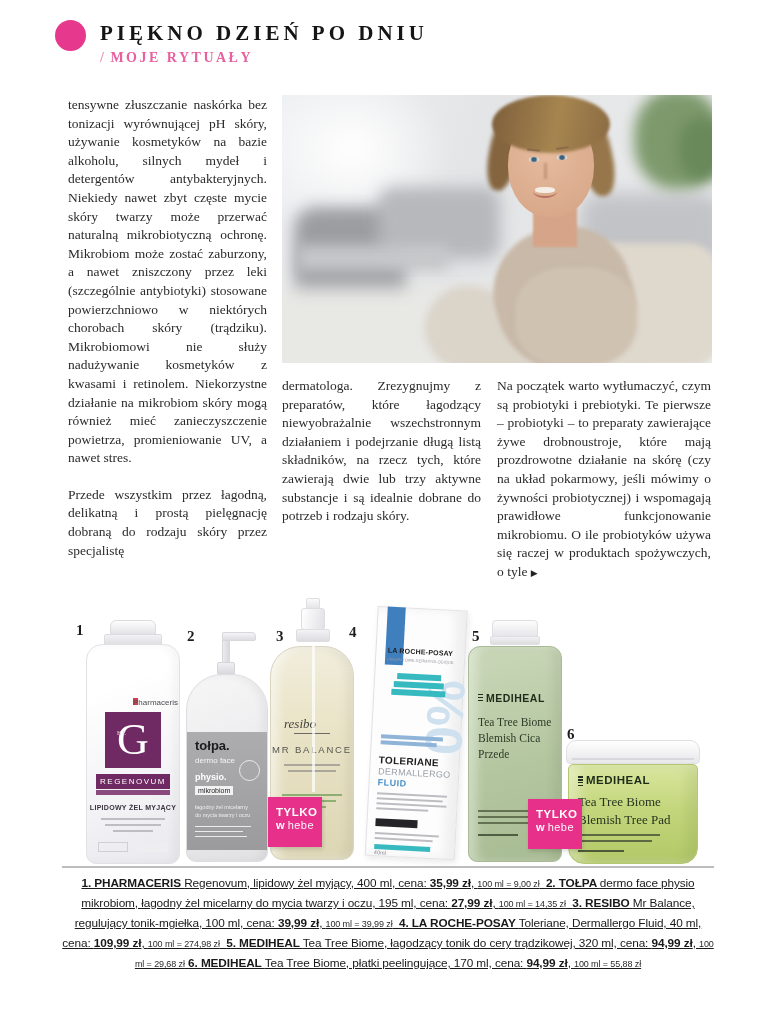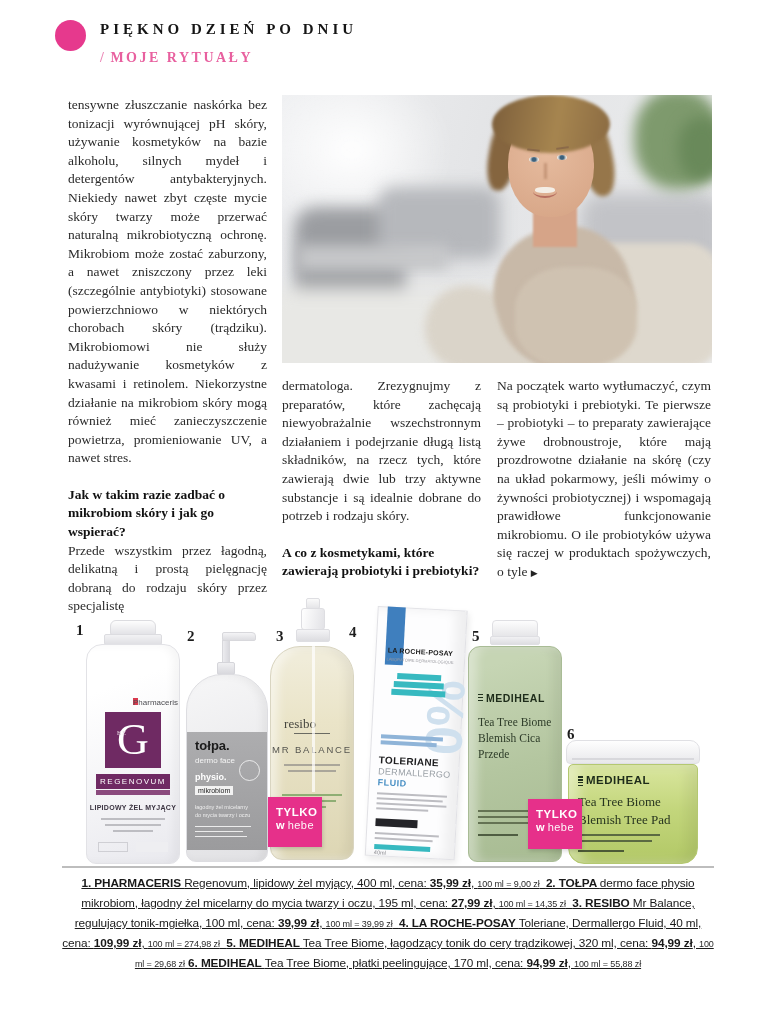--- a/index.html
+++ b/index.html
@@ -1,21 +1,21 @@
 <!DOCTYPE html>
 <html lang="pl"><head>
 <meta charset="utf-8">
 <style>
   html,body{margin:0;padding:0;}
   .page{position:relative;width:775px;height:1020px;background:#ffffff;overflow:hidden;
         font-family:"Liberation Serif",serif;color:#2a2a2a;}
 
   
   .hdr-dot{position:absolute;left:55px;top:20px;width:31px;height:31px;border-radius:50%;background:#e6398d;}
-  .hdr-title{position:absolute;left:100px;top:21px;margin:0;font-size:15px;font-weight:bold;
+  .hdr-title{position:absolute;left:100px;top:21px;margin:0;font-size:21px;font-weight:bold;
              letter-spacing:4px;color:#151515;white-space:nowrap;}
   .hdr-sub{position:absolute;left:100px;top:50px;font-size:14px;font-weight:bold;letter-spacing:2.5px;
            color:#e8609f;white-space:nowrap;}
   .hdr-sub .slash{color:#eb86b6;margin-right:4px;}
 
   
   .col{position:absolute;font-size:13.5px;line-height:18.6px;text-align:justify;}
   .col p{margin:0 0 18px 0;}
   .col h3{margin:0 0 0 0;font-size:13.5px;line-height:18.6px;text-align:left;color:#111;}
   .col .after-head{margin-top:0;}
@@ -106,21 +106,21 @@
 
   
   #p3{left:270px;top:598px;width:84px;height:262px;}
   .p3-noz{left:36px;top:0;width:14px;height:11px;background:linear-gradient(#fafafa,#e5e5e8);border:1px solid #dedee2;border-radius:2px;}
   .p3-act{left:31px;top:10px;width:24px;height:22px;background:linear-gradient(100deg,#ffffff,#e2e2e6);border:1px solid #dedee2;border-radius:3px;}
   .p3-col{left:26px;top:31px;width:34px;height:13px;background:linear-gradient(#f3f3f5,#dcdce0);border:1px solid #dedee2;border-radius:2px;}
   .p3-tube{left:42px;top:44px;width:3px;height:150px;background:rgba(255,255,255,.7);z-index:2;}
   .p3-body{left:0;top:48px;width:84px;height:214px;border-radius:30px 30px 12px 12px;
            background:linear-gradient(#f0ecd9 6%,#eae4c8 35%,#ddd6b4 100%);border:1px solid #d9d5c1;
            box-shadow:inset -7px 0 10px rgba(0,0,0,.05), inset 7px 0 10px rgba(255,255,255,.5);}
-  .p3-script{left:0;top:118px;width:60px;text-align:center;font-size:13px;color:#45453f;}
+  .p3-script{left:0;top:118px;width:60px;text-align:center;font-style:italic;font-size:13px;color:#45453f;}
   .p3-under{left:24px;top:135px;width:36px;height:1px;background:#6a6a62;}
   .p3-name{left:0;top:146px;width:84px;text-align:center;font-family:"Liberation Sans",sans-serif;
            font-size:9.5px;letter-spacing:1.8px;color:#55554f;}
   .p3-b1{left:14px;top:166px;width:56px;background:#aaa69a;} .p3-b2{left:18px;top:172px;width:48px;background:#aaa69a;}
   .p3-g1{left:12px;top:196px;width:60px;background:#8fae74;} .p3-g2{left:12px;top:202px;width:54px;background:#8fae74;}
   .p3-g3{left:12px;top:208px;width:44px;background:#8fae74;}
 
   
   #p4{left:366px;top:608px;width:90px;height:250px;transform:rotate(3deg);transform-origin:50% 90%;}
   .p4-box{left:0;top:0;width:90px;height:250px;background:#fdfdfe;border:1px solid #e1e1e5;
@@ -201,21 +201,20 @@
 <body>
 
 <div class="page">
 
   <span class="hdr-dot"></span>
   <h1 class="hdr-title">PIĘKNO DZIEŃ PO DNIU</h1>
   <div class="hdr-sub"><span class="slash">/</span><span>MOJE RYTUAŁY</span></div>
 
   <div class="col" id="col1">
     <p>tensywne złuszczanie naskórka bez tonizacji wyrównującej pH skóry, używanie kosmetyków na bazie alkoholu, silnych mydeł i detergentów antybakteryjnych. Niekiedy nawet zbyt częste mycie skóry twarzy może przerwać naturalną mikrobiotyczną ochronę. Mikrobiom może zostać zaburzony, a nawet zniszczony przez leki (szczególnie antybiotyki) stosowane powierzchniowo w niektórych chorobach skóry (trądziku). Mikrobiomowi nie służy nadużywanie kosmetyków z kwasami i retinolem. Niekorzystne działanie na mikrobiom skóry mogą również mieć zanieczyszczenie powietrza, promieniowanie UV, a nawet stres.</p>
-    <h3>Jak w takim razie zadbać o mikrobiom skóry i jak go wspierać?</h3>
     <p class="after-head">Przede wszystkim przez łagodną, delikatną i prostą pielęgnację dobraną do rodzaju skóry przez specjalistę</p>
   </div>
 
   <div class="photo">
     <div class="ph-window"></div>
     <div class="ph-chair1"></div>
     <div class="ph-chair2"></div>
     <div class="ph-table"></div>
     <div class="ph-sofa-r"></div>
     <div class="ph-plant1"></div>
@@ -233,22 +232,21 @@
     <div class="ph-brow l"></div>
     <div class="ph-brow r"></div>
     <div class="ph-eye l"></div>
     <div class="ph-eye r"></div>
     <div class="ph-nose"></div>
     <div class="ph-teeth"></div>
     <div class="ph-smile"></div>
   </div>
 
   <div class="col" id="col2">
-    <p>dermatologa. Zrezygnujmy z preparatów, które zachęcają niewyobrażalnie wszechstronnym działaniem i podejrzanie długą listą składników, na rzecz tych, które zawierają dwie lub trzy aktywne substancje i są idealnie dobrane do potrzeb i rodzaju skóry.</p>
-    <h3>A co z kosmetykami, które zawierają probiotyki i prebiotyki?</h3>
+    <p>dermatologa. Zrezygnujmy z preparatów, które łagodzący niewyobrażalnie wszechstronnym działaniem i podejrzanie długą listą składników, na rzecz tych, które zawierają dwie lub trzy aktywne substancje i są idealnie dobrane do potrzeb i rodzaju skóry.</p>
   </div>
 
   <div class="col" id="col3">
     <p><span>Na początek warto wytłumaczyć, czym są probiotyki i prebiotyki. Te pierwsze – probiotyki – to preparaty zawierające żywe drobnoustroje, które mają prozdrowotne działanie na skórę (czy na układ pokarmowy, jeśli mówimy o żywności probiotycznej) i wspomagają prawidłowe funkcjonowanie mikrobiomu. O ile probiotyków używa się raczej w produktach spożywczych, o tyle</span> <span class="cont-arrow">▶</span></p>
   </div>
 
   <span class="pnum" style="left:76px;top:622px;">1</span>
   <span class="pnum" style="left:187px;top:628px;">2</span>
   <span class="pnum" style="left:276px;top:628px;">3</span>
   <span class="pnum" style="left:349px;top:624px;">4</span>

